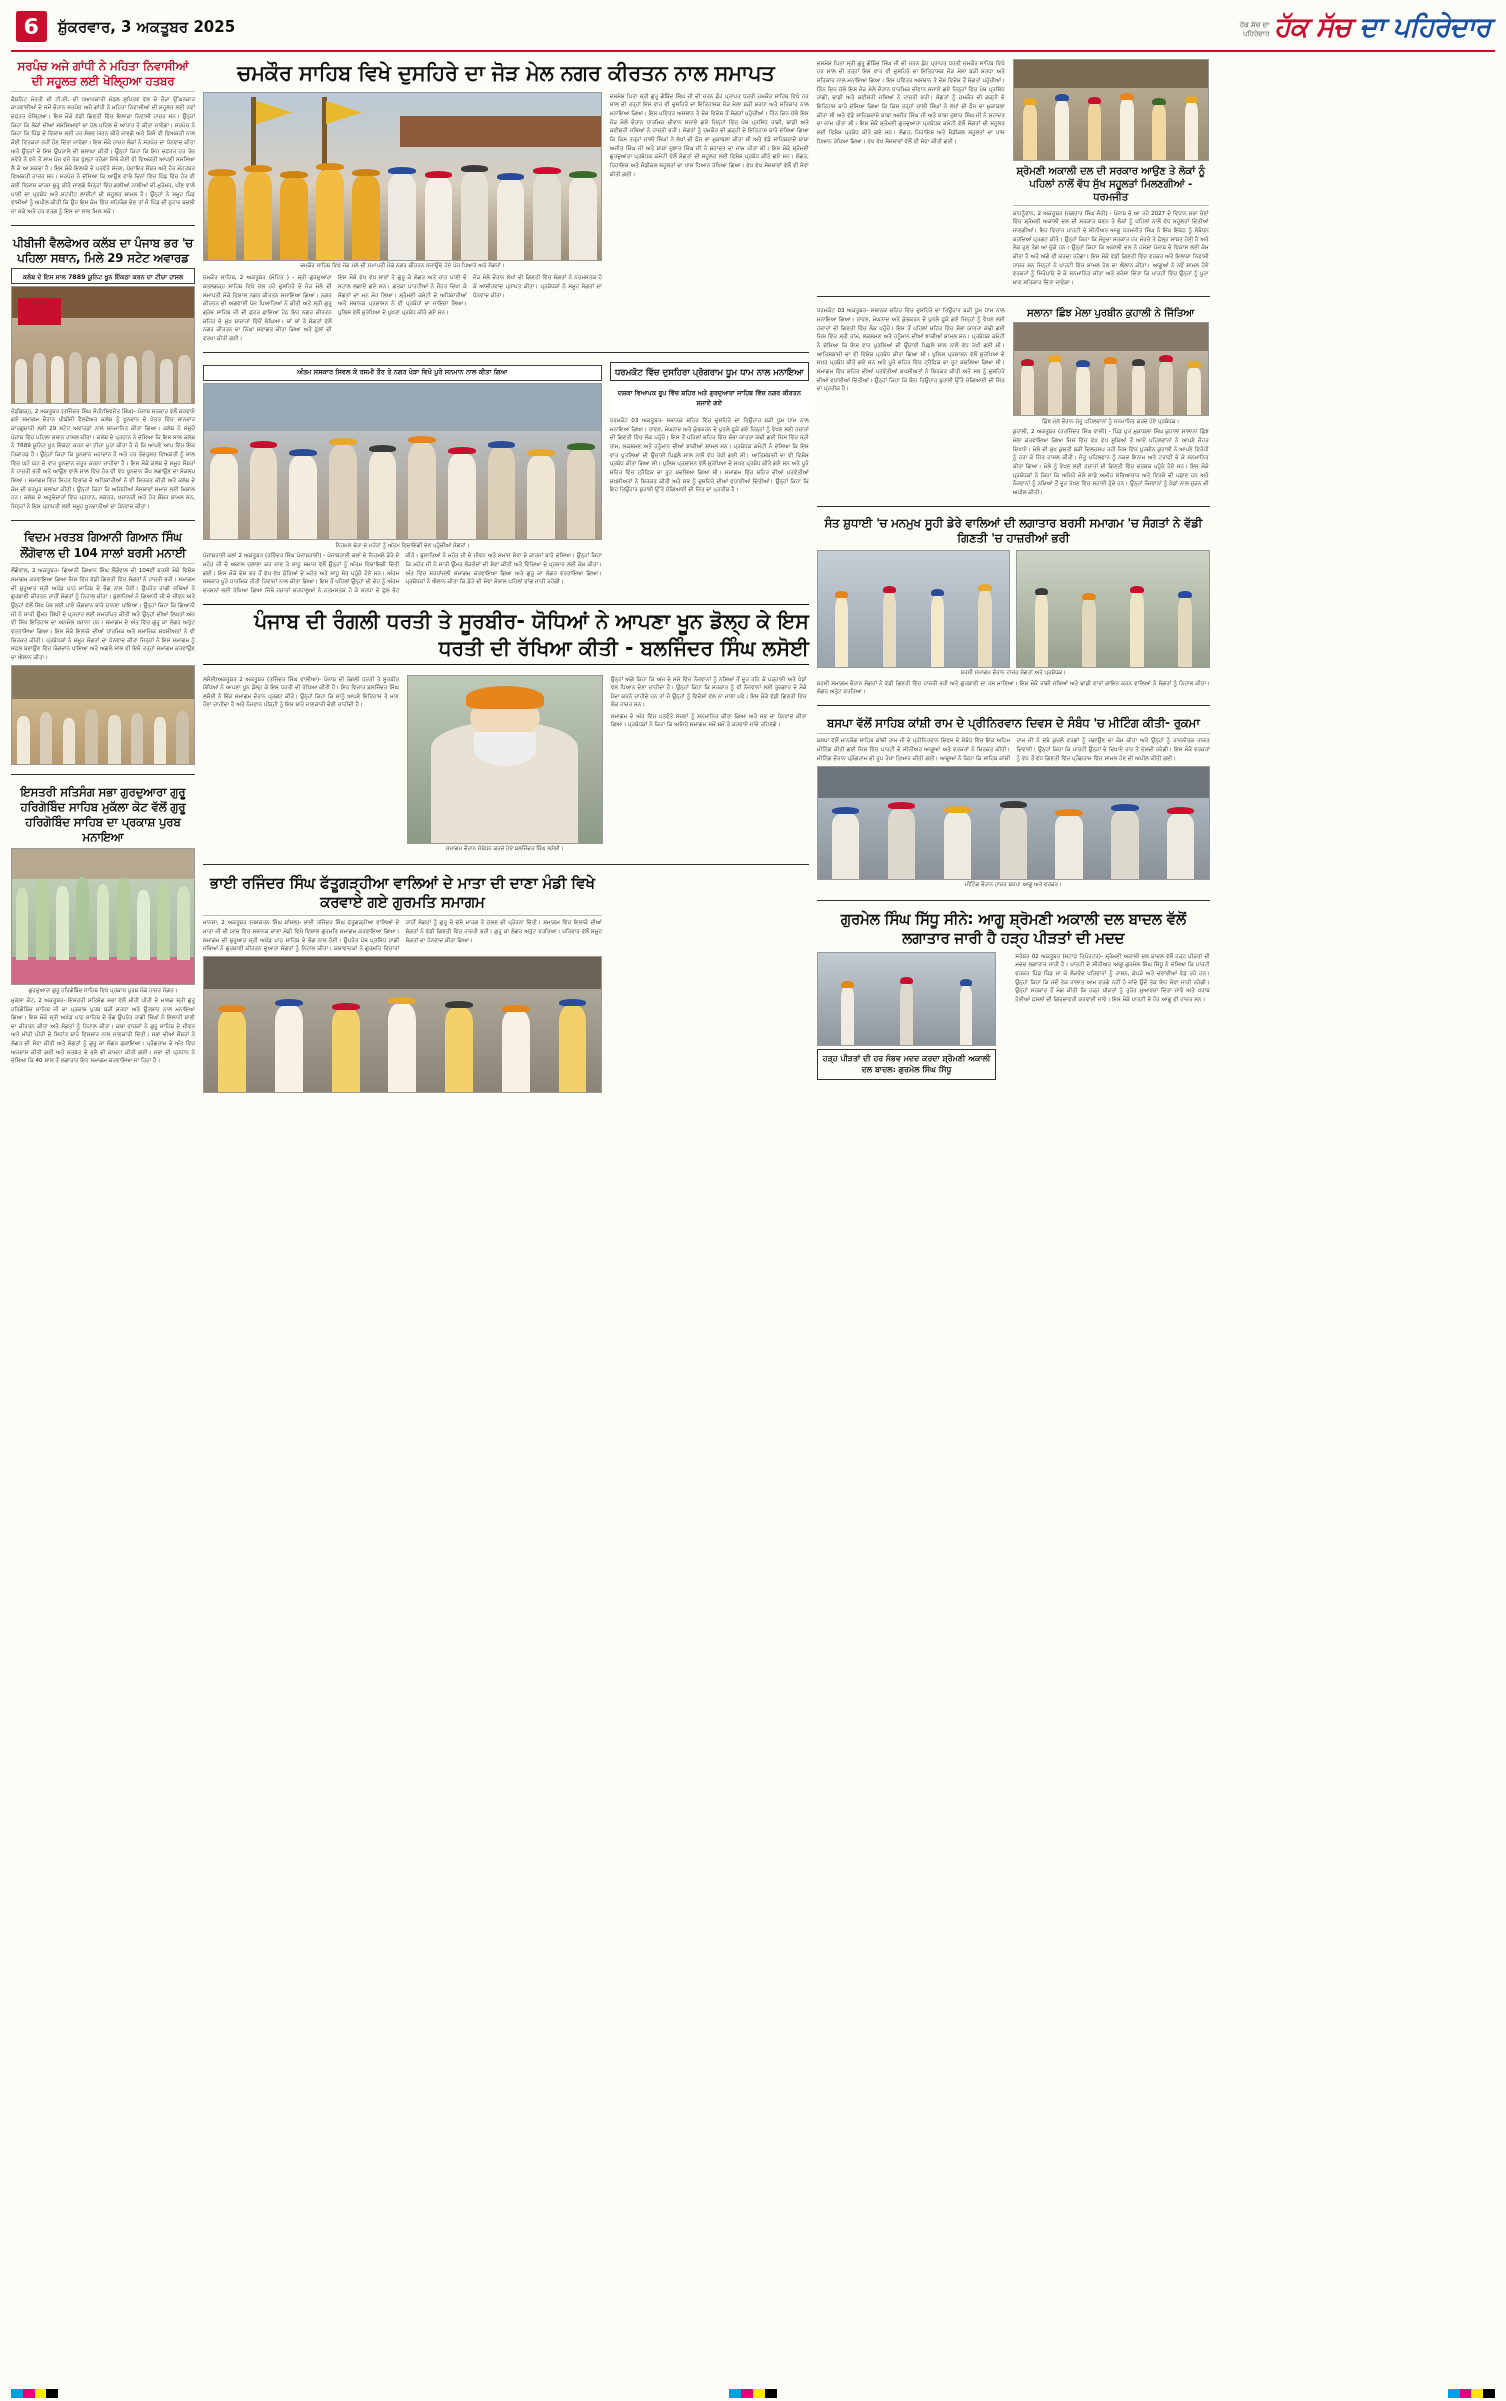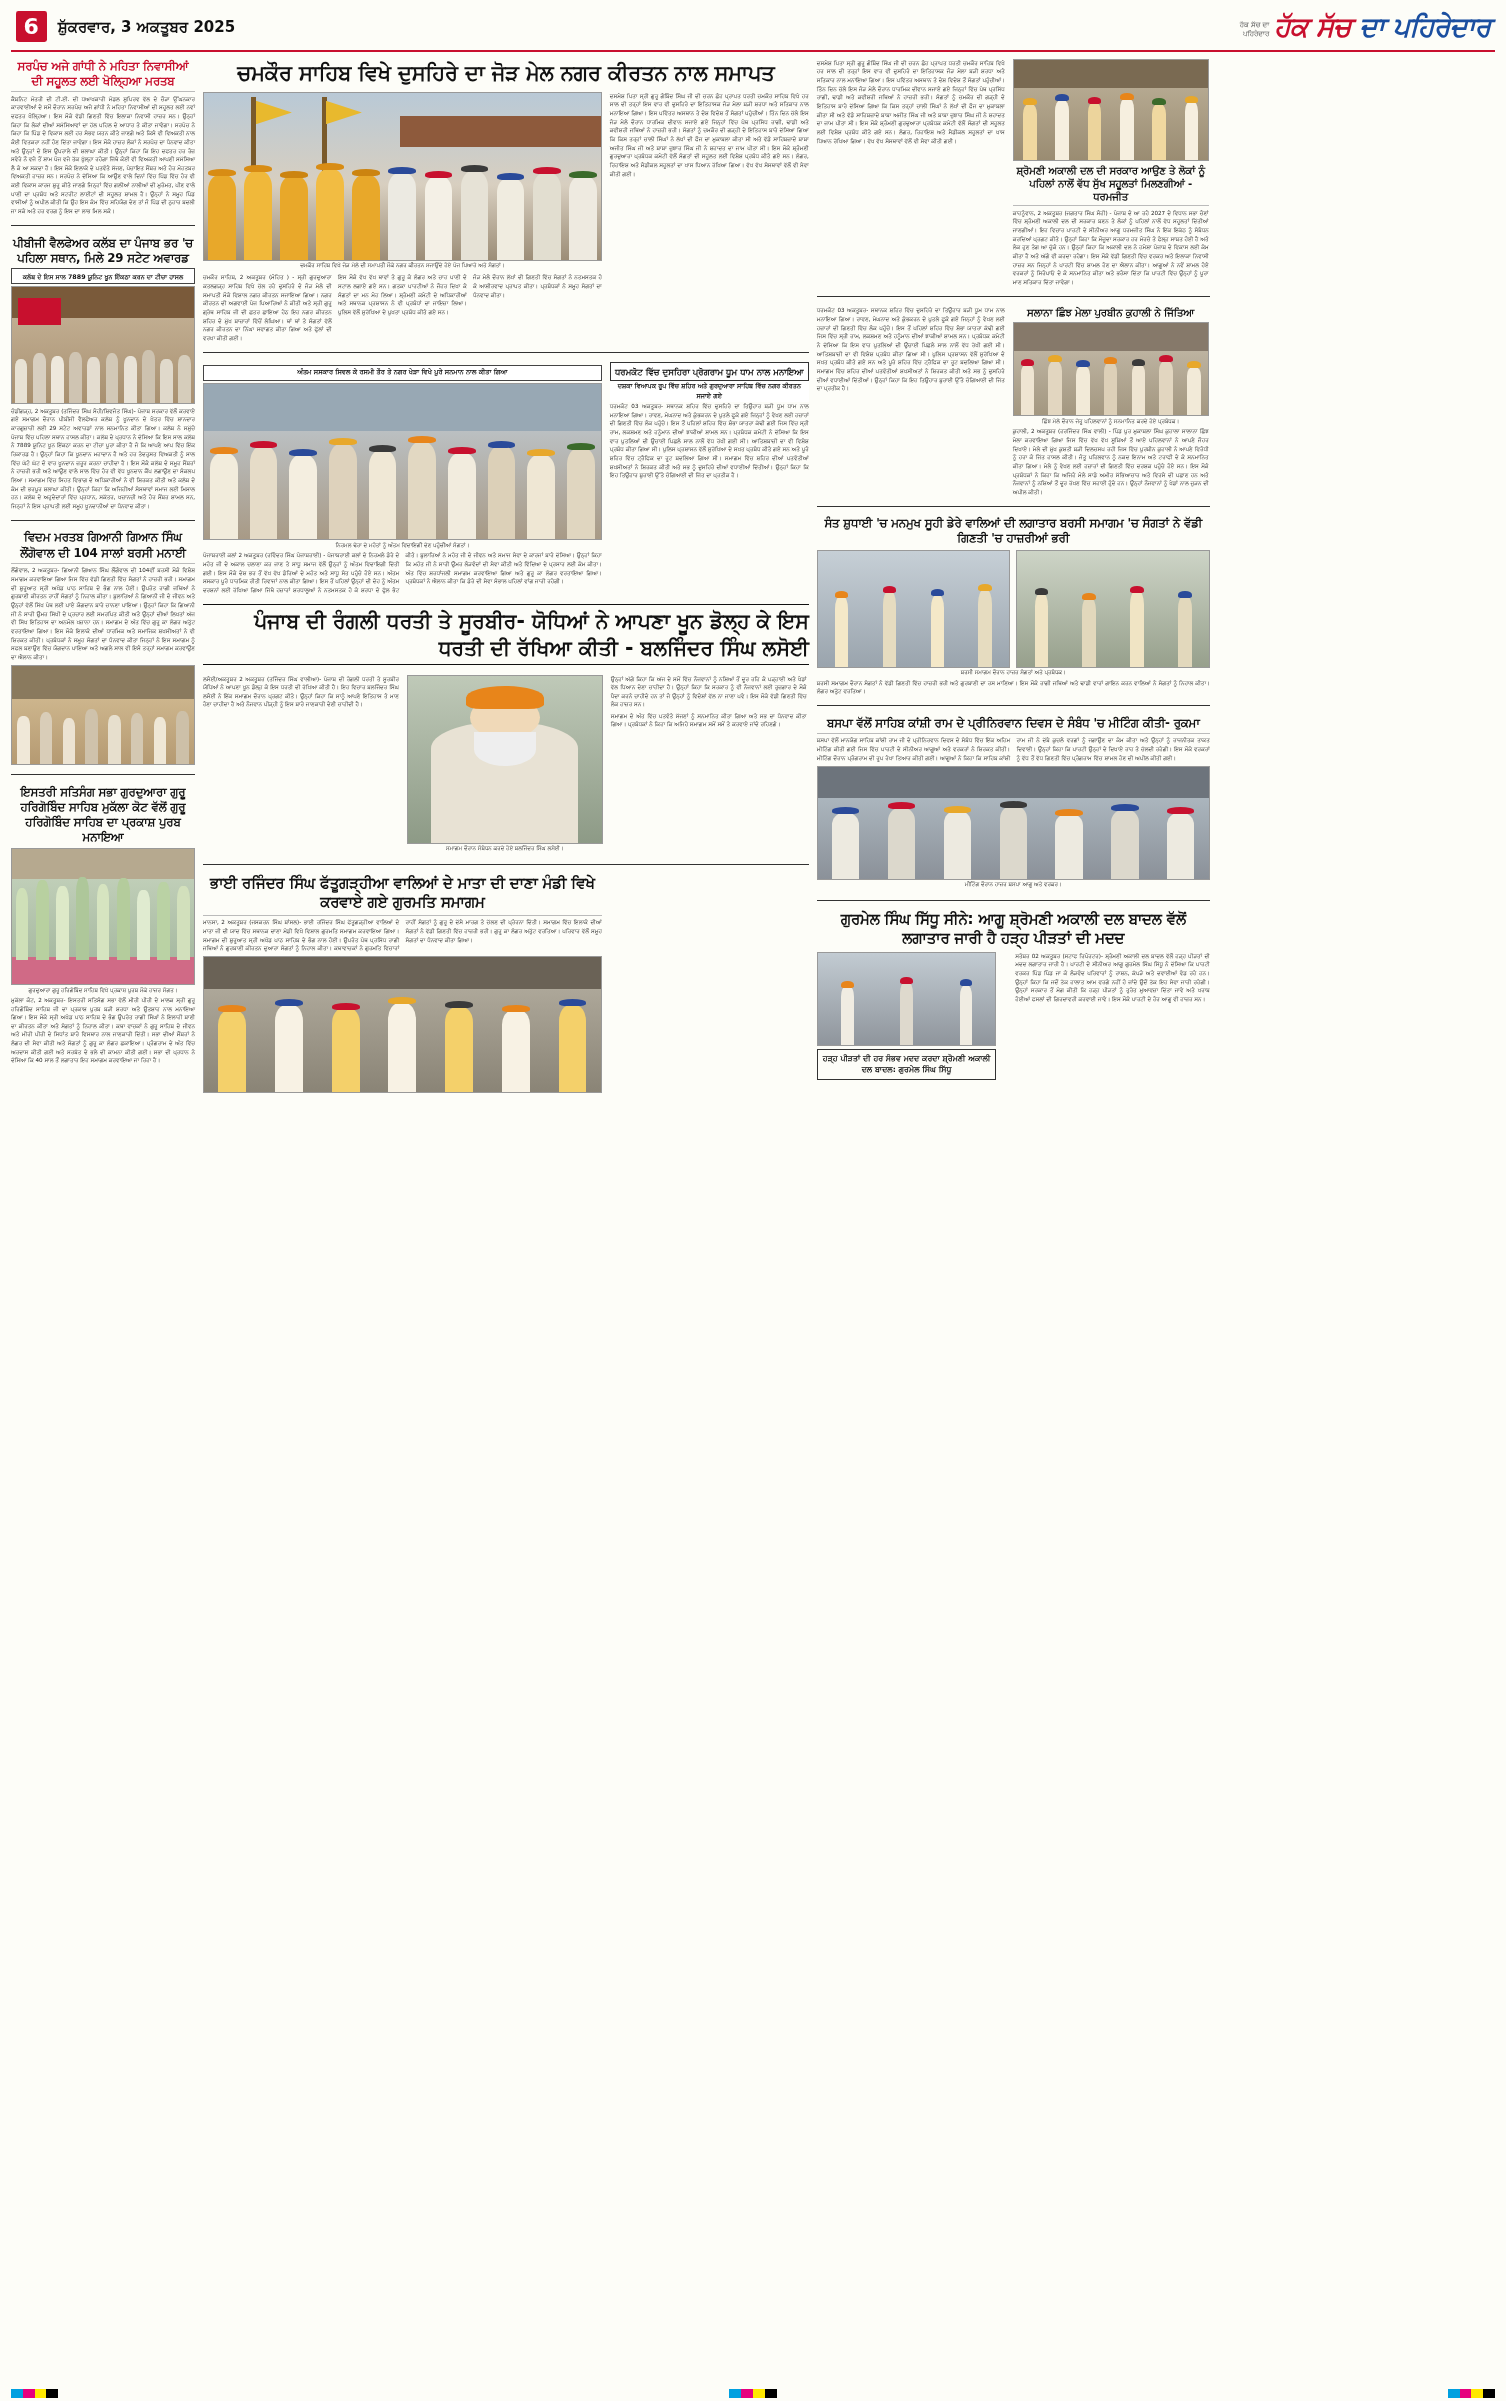--- a/index.html
+++ b/index.html
@@ -102,21 +102,21 @@
         <span class="blue">ਦਾ ਪਹਿਰੇਦਾਰ</span>
       </div>
     </div>
   </div>
 
   <div class="grid">
 
     <div class="col col-1">
 
       <div>
-        <div class="hl hl-sm hl-red">ਸਰਪੰਚ ਅਜੇ ਗਾਂਧੀ ਨੇ ਮਹਿਤਾ ਨਿਵਾਸੀਆਂ ਦੀ ਸਹੂਲਤ ਲਈ ਖੋਲ੍ਹਿਆ ਮਰਤਬ</div>
+        <div class="hl hl-sm hl-red">ਸਰਪੰਚ ਅਜੇ ਗਾਂਧੀ ਨੇ ਮਹਿਤਾ ਨਿਵਾਸੀਆਂ ਦੀ ਸਹੂਲਤ ਲਈ ਖੋਲ੍ਹਿਆ ਹਤਬਰ</div>
         <div class="rule"></div>
         <div class="body-text tight">ਕੈਬਨਿਟ ਮੰਤਰੀ ਦੀ ਟੀ.ਈ. ਦੀ ਧਆਖਕਾਰੀ ਮੰਡਲ ਸੁਪਿਰਵ ਵੱਲ ਦੇ ਚੌੜਾ ਉੱਘਨਕਾਰ ਕਾਰਵਾਈਆਂ ਦੇ ਸਮੇਂ ਦੌਰਾਨ ਸਰਪੰਚ ਅਜੇ ਗਾਂਧੀ ਨੇ ਮਹਿਤਾ ਨਿਵਾਸੀਆਂ ਦੀ ਸਹੂਲਤ ਲਈ ਨਵਾਂ ਦਫਤਰ ਖੋਲ੍ਹਿਆ। ਇਸ ਮੌਕੇ ਵੱਡੀ ਗਿਣਤੀ ਵਿੱਚ ਇਲਾਕਾ ਨਿਵਾਸੀ ਹਾਜ਼ਰ ਸਨ। ਉਨ੍ਹਾਂ ਕਿਹਾ ਕਿ ਲੋਕਾਂ ਦੀਆਂ ਸਮੱਸਿਆਵਾਂ ਦਾ ਹੱਲ ਪਹਿਲ ਦੇ ਆਧਾਰ ਤੇ ਕੀਤਾ ਜਾਵੇਗਾ। ਸਰਪੰਚ ਨੇ ਕਿਹਾ ਕਿ ਪਿੰਡ ਦੇ ਵਿਕਾਸ ਲਈ ਹਰ ਸੰਭਵ ਯਤਨ ਕੀਤੇ ਜਾਣਗੇ ਅਤੇ ਕਿਸੇ ਵੀ ਵਿਅਕਤੀ ਨਾਲ ਕੋਈ ਵਿਤਕਰਾ ਨਹੀਂ ਹੋਣ ਦਿੱਤਾ ਜਾਵੇਗਾ। ਇਸ ਮੌਕੇ ਹਾਜ਼ਰ ਲੋਕਾਂ ਨੇ ਸਰਪੰਚ ਦਾ ਧੰਨਵਾਦ ਕੀਤਾ ਅਤੇ ਉਨ੍ਹਾਂ ਦੇ ਇਸ ਉਪਰਾਲੇ ਦੀ ਸ਼ਲਾਘਾ ਕੀਤੀ। ਉਨ੍ਹਾਂ ਕਿਹਾ ਕਿ ਇਹ ਦਫਤਰ ਹਰ ਰੋਜ਼ ਸਵੇਰੇ ਨੌ ਵਜੇ ਤੋਂ ਸ਼ਾਮ ਪੰਜ ਵਜੇ ਤੱਕ ਖੁੱਲ੍ਹਾ ਰਹੇਗਾ ਜਿੱਥੇ ਕੋਈ ਵੀ ਵਿਅਕਤੀ ਆਪਣੀ ਸਮੱਸਿਆ ਲੈ ਕੇ ਆ ਸਕਦਾ ਹੈ। ਇਸ ਮੌਕੇ ਇਲਾਕੇ ਦੇ ਪਤਵੰਤੇ ਸੱਜਣ, ਪੰਚਾਇਤ ਮੈਂਬਰ ਅਤੇ ਹੋਰ ਮੋਹਤਬਰ ਵਿਅਕਤੀ ਹਾਜ਼ਰ ਸਨ। ਸਰਪੰਚ ਨੇ ਦੱਸਿਆ ਕਿ ਆਉਣ ਵਾਲੇ ਦਿਨਾਂ ਵਿੱਚ ਪਿੰਡ ਵਿੱਚ ਹੋਰ ਵੀ ਕਈ ਵਿਕਾਸ ਕਾਰਜ ਸ਼ੁਰੂ ਕੀਤੇ ਜਾਣਗੇ ਜਿਨ੍ਹਾਂ ਵਿੱਚ ਗਲੀਆਂ ਨਾਲੀਆਂ ਦੀ ਮੁਰੰਮਤ, ਪੀਣ ਵਾਲੇ ਪਾਣੀ ਦਾ ਪ੍ਰਬੰਧ ਅਤੇ ਸਟਰੀਟ ਲਾਈਟਾਂ ਦੀ ਸਹੂਲਤ ਸ਼ਾਮਲ ਹੈ। ਉਨ੍ਹਾਂ ਨੇ ਸਮੂਹ ਪਿੰਡ ਵਾਸੀਆਂ ਨੂੰ ਅਪੀਲ ਕੀਤੀ ਕਿ ਉਹ ਇਸ ਕੰਮ ਵਿੱਚ ਸਹਿਯੋਗ ਦੇਣ ਤਾਂ ਜੋ ਪਿੰਡ ਦੀ ਨੁਹਾਰ ਬਦਲੀ ਜਾ ਸਕੇ ਅਤੇ ਹਰ ਵਰਗ ਨੂੰ ਇਸ ਦਾ ਲਾਭ ਮਿਲ ਸਕੇ।</div>
       </div>
 
       <div class="rule-thick"></div>
 
       <div>
         <div class="hl hl-sm">ਪੀਬੀਜੀ ਵੈਲਫੇਅਰ ਕਲੱਬ ਦਾ ਪੰਜਾਬ ਭਰ 'ਚ ਪਹਿਲਾ ਸਥਾਨ, ਮਿਲੇ 29 ਸਟੇਟ ਅਵਾਰਡ</div>
         <div class="subhead-box" style="font-size:6.3px;margin:2.4px 0;">ਕਲੱਬ ਦੇ ਇਸ ਸਾਲ 7889 ਯੂਨਿਟ ਖੂਨ ਇੱਕਠਾ ਕਰਨ ਦਾ ਟੀਚਾ ਹਾਸਲ</div>
         <div class="photo ph-indoor" style="height:118px">
@@ -286,21 +286,21 @@
                   <span class="turban" style="background:#3a6a2a"></span>
                 </div>
             </div>
           </div>
           <div class="cap">ਨਿਰਮਲ ਢੇਰਾ ਦੇ ਮਹੰਤਾਂ ਨੂੰ ਅੰਤਮ ਵਿਦਾਇਗੀ ਦੇਣ ਪਹੁੰਚੀਆਂ ਸੰਗਤਾਂ।</div>
           <div class="body-text tight two-col-text">ਪੰਜਾਬਰਾਈ ਕਲਾਂ 2 ਅਕਤੂਬਰ (ਰਵਿੰਦਰ ਸਿੰਘ ਪੰਜਾਬਰਾਈ) - ਪੰਜਾਬਰਾਈ ਕਲਾਂ ਦੇ ਨਿਰਮਲੇ ਡੇਰੇ ਦੇ ਮਹੰਤ ਜੀ ਦੇ ਅਕਾਲ ਚਲਾਣਾ ਕਰ ਜਾਣ ਤੇ ਸਾਧੂ ਸਮਾਜ ਵੱਲੋਂ ਉਨ੍ਹਾਂ ਨੂੰ ਅੰਤਮ ਵਿਦਾਇਗੀ ਦਿੱਤੀ ਗਈ। ਇਸ ਮੌਕੇ ਦੇਸ਼ ਭਰ ਤੋਂ ਵੱਖ ਵੱਖ ਡੇਰਿਆਂ ਦੇ ਮਹੰਤ ਅਤੇ ਸਾਧੂ ਸੰਤ ਪਹੁੰਚੇ ਹੋਏ ਸਨ। ਅੰਤਮ ਸਸਕਾਰ ਪੂਰੇ ਧਾਰਮਿਕ ਰੀਤੀ ਰਿਵਾਜਾਂ ਨਾਲ ਕੀਤਾ ਗਿਆ। ਇਸ ਤੋਂ ਪਹਿਲਾਂ ਉਨ੍ਹਾਂ ਦੀ ਦੇਹ ਨੂੰ ਅੰਤਮ ਦਰਸ਼ਨਾਂ ਲਈ ਰੱਖਿਆ ਗਿਆ ਜਿੱਥੇ ਹਜ਼ਾਰਾਂ ਸ਼ਰਧਾਲੂਆਂ ਨੇ ਨਤਮਸਤਕ ਹੋ ਕੇ ਸ਼ਰਧਾ ਦੇ ਫੁੱਲ ਭੇਟ ਕੀਤੇ। ਬੁਲਾਰਿਆਂ ਨੇ ਮਹੰਤ ਜੀ ਦੇ ਜੀਵਨ ਅਤੇ ਸਮਾਜ ਸੇਵਾ ਦੇ ਕਾਰਜਾਂ ਬਾਰੇ ਦੱਸਿਆ। ਉਨ੍ਹਾਂ ਕਿਹਾ ਕਿ ਮਹੰਤ ਜੀ ਨੇ ਸਾਰੀ ਉਮਰ ਲੋੜਵੰਦਾਂ ਦੀ ਸੇਵਾ ਕੀਤੀ ਅਤੇ ਵਿੱਦਿਆ ਦੇ ਪ੍ਰਸਾਰ ਲਈ ਕੰਮ ਕੀਤਾ। ਅੰਤ ਵਿੱਚ ਸ਼ਰਧਾਂਜਲੀ ਸਮਾਗਮ ਕਰਵਾਇਆ ਗਿਆ ਅਤੇ ਗੁਰੂ ਕਾ ਲੰਗਰ ਵਰਤਾਇਆ ਗਿਆ। ਪ੍ਰਬੰਧਕਾਂ ਨੇ ਐਲਾਨ ਕੀਤਾ ਕਿ ਡੇਰੇ ਦੀ ਸੇਵਾ ਸੰਭਾਲ ਪਹਿਲਾਂ ਵਾਂਗ ਜਾਰੀ ਰਹੇਗੀ।</div>
         </div>
 
         <div style="width:199px">
           <div class="subhead-box" style="border:0.8px solid #333;font-size:8.6px">ਧਰਮਕੋਟ ਵਿੱਚ ਦੁਸਹਿਰਾ ਪ੍ਰੋਗਰਾਮ ਧੂਮ ਧਾਮ ਨਾਲ ਮਨਾਇਆ</div>
-          <div class="subhead-box" style="border:none;font-size:6.4px;padding:1px 0">ਦਸ਼ਕਾ ਵਿਆਪਕ ਰੂਪ ਵਿੱਚ ਸ਼ਹਿਰ ਅਤੇ ਗੁਰਦੁਆਰਾ ਸਾਹਿਬ ਵਿੱਚ ਨਗਰ ਕੀਰਤਨ ਸਜਾਏ ਗਏ</div>
+          <div class="subhead-box" style="border:none;font-size:6.4px;padding:8px 0">ਦਸ਼ਕਾ ਵਿਆਪਕ ਰੂਪ ਵਿੱਚ ਸ਼ਹਿਰ ਅਤੇ ਗੁਰਦੁਆਰਾ ਸਾਹਿਬ ਵਿੱਚ ਨਗਰ ਕੀਰਤਨ ਸਜਾਏ ਗਏ</div>
           <div class="body-text tight">ਧਰਮਕੋਟ 03 ਅਕਤੂਬਰ- ਸਥਾਨਕ ਸ਼ਹਿਰ ਵਿੱਚ ਦੁਸਹਿਰੇ ਦਾ ਤਿਉਹਾਰ ਬੜੀ ਧੂਮ ਧਾਮ ਨਾਲ ਮਨਾਇਆ ਗਿਆ। ਰਾਵਣ, ਮੇਘਨਾਦ ਅਤੇ ਕੁੰਭਕਰਨ ਦੇ ਪੁਤਲੇ ਫੂਕੇ ਗਏ ਜਿਨ੍ਹਾਂ ਨੂੰ ਵੇਖਣ ਲਈ ਹਜ਼ਾਰਾਂ ਦੀ ਗਿਣਤੀ ਵਿੱਚ ਲੋਕ ਪਹੁੰਚੇ। ਇਸ ਤੋਂ ਪਹਿਲਾਂ ਸ਼ਹਿਰ ਵਿੱਚ ਸ਼ੋਭਾ ਯਾਤਰਾ ਕੱਢੀ ਗਈ ਜਿਸ ਵਿੱਚ ਸ੍ਰੀ ਰਾਮ, ਲਕਸ਼ਮਣ ਅਤੇ ਹਨੂੰਮਾਨ ਦੀਆਂ ਝਾਕੀਆਂ ਸ਼ਾਮਲ ਸਨ। ਪ੍ਰਬੰਧਕ ਕਮੇਟੀ ਨੇ ਦੱਸਿਆ ਕਿ ਇਸ ਵਾਰ ਪੁਤਲਿਆਂ ਦੀ ਉਚਾਈ ਪਿਛਲੇ ਸਾਲ ਨਾਲੋਂ ਵੱਧ ਰੱਖੀ ਗਈ ਸੀ। ਆਤਿਸ਼ਬਾਜ਼ੀ ਦਾ ਵੀ ਵਿਸ਼ੇਸ਼ ਪ੍ਰਬੰਧ ਕੀਤਾ ਗਿਆ ਸੀ। ਪੁਲਿਸ ਪ੍ਰਸ਼ਾਸਨ ਵੱਲੋਂ ਸੁਰੱਖਿਆ ਦੇ ਸਖਤ ਪ੍ਰਬੰਧ ਕੀਤੇ ਗਏ ਸਨ ਅਤੇ ਪੂਰੇ ਸ਼ਹਿਰ ਵਿੱਚ ਟ੍ਰੈਫਿਕ ਦਾ ਰੂਟ ਬਦਲਿਆ ਗਿਆ ਸੀ। ਸਮਾਗਮ ਵਿੱਚ ਸ਼ਹਿਰ ਦੀਆਂ ਪਤਵੰਤੀਆਂ ਸ਼ਖਸੀਅਤਾਂ ਨੇ ਸ਼ਿਰਕਤ ਕੀਤੀ ਅਤੇ ਸਭ ਨੂੰ ਦੁਸਹਿਰੇ ਦੀਆਂ ਵਧਾਈਆਂ ਦਿੱਤੀਆਂ। ਉਨ੍ਹਾਂ ਕਿਹਾ ਕਿ ਇਹ ਤਿਉਹਾਰ ਬੁਰਾਈ ਉੱਤੇ ਚੰਗਿਆਈ ਦੀ ਜਿੱਤ ਦਾ ਪ੍ਰਤੀਕ ਹੈ।</div>
         </div>
       </div>
 
       <div class="banner-wrap">
         <div class="banner-head">ਪੰਜਾਬ ਦੀ ਰੰਗਲੀ ਧਰਤੀ ਤੇ ਸੂਰਬੀਰ- ਯੋਧਿਆਂ ਨੇ ਆਪਣਾ ਖੂਨ ਡੋਲ੍ਹ ਕੇ ਇਸ ਧਰਤੀ ਦੀ ਰੱਖਿਆ ਕੀਤੀ - ਬਲਜਿੰਦਰ ਸਿੰਘ ਲਸੋਈ</div>
       </div>
 
       <div style="display:flex;gap:7.9px">
         <div style="width:196px">

